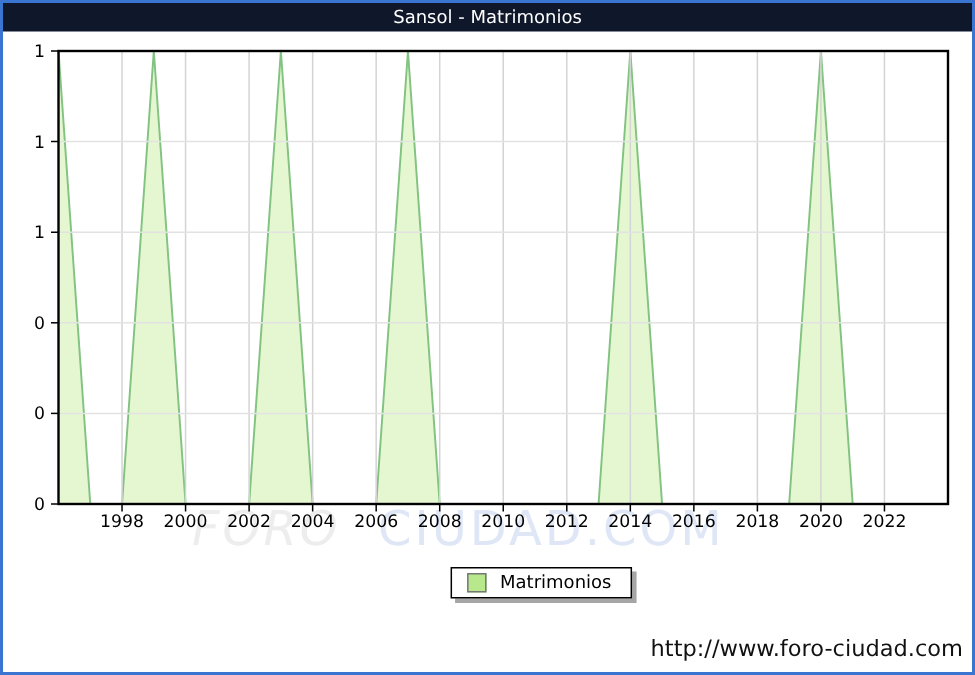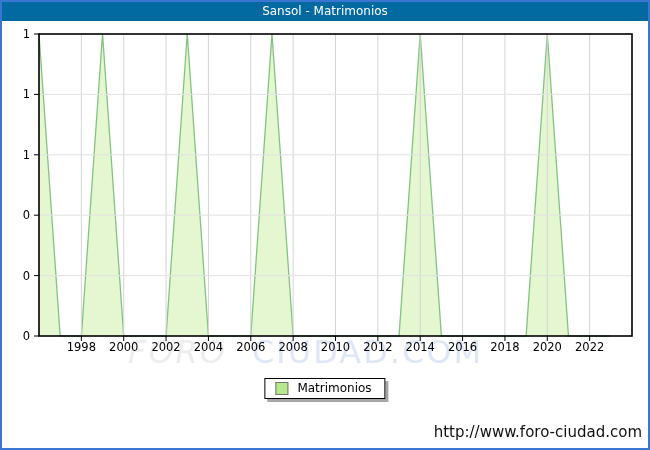--- a/index.html
+++ b/index.html
@@ -67,21 +67,21 @@
     font-size:15px;
     color:#111;
     z-index:3;
   }
 </style>
 </head>
 <body>
 
 <div class="frame" style="border-color: rgb(58, 117, 209);">
 
-  <div class="titlebar" style="background: #0369a1;">
+  <div class="titlebar" style="background: #0f172a;">
     <span>Sansol - Matrimonios</span>
   </div>
 
   <div class="watermark-layer">
     <span class="wm wm1" style="color: rgb(237, 237, 237); font-style: italic;">FORO</span>
     <span class="wm wm2" style="color: rgb(223, 230, 246);">CIUDAD.COM</span>
   </div>
 
   <svg id="chart" viewBox="0 0 646 427" xmlns="http://www.w3.org/2000/svg">
       <rect x="37" y="13" width="593" height="302" fill="#ffffff"></rect>
@@ -138,20 +138,20 @@
       <line x1="32" y1="133.8" x2="37" y2="133.8" stroke="#000" stroke-width="1"></line>
       <text x="28" y="137.8" text-anchor="end" font-size="11.5" fill="#000000">1</text>
       <line x1="37" y1="73.39999999999998" x2="630" y2="73.39999999999998" stroke="#e2e2e2" stroke-width="1"></line>
       <line x1="32" y1="73.39999999999998" x2="37" y2="73.39999999999998" stroke="#000" stroke-width="1"></line>
       <text x="28" y="77.39999999999998" text-anchor="end" font-size="11.5" fill="#000000">1</text>
       <line x1="32" y1="13" x2="37" y2="13" stroke="#000" stroke-width="1"></line>
       <text x="28" y="17" text-anchor="end" font-size="11.5" fill="#000000">1</text>
       <rect x="37" y="13" width="593" height="302" fill="none" stroke="#000000" stroke-width="1.6"></rect>
     </svg>
 
-  <div class="legend" style="box-shadow: rgb(166, 166, 166) 3px 3px 0px;">
+  <div class="legend" style="box-shadow: rgb(166, 166, 166) 3px 3px 0px; margin-left: 36px;">
     <span class="swatch" style="background: rgb(183, 233, 140);"></span>
     <span class="legend-label">Matrimonios</span>
   </div>
 
   <div class="url">http://www.foro-ciudad.com</div>
 
 </div>
 
 </body></html>

